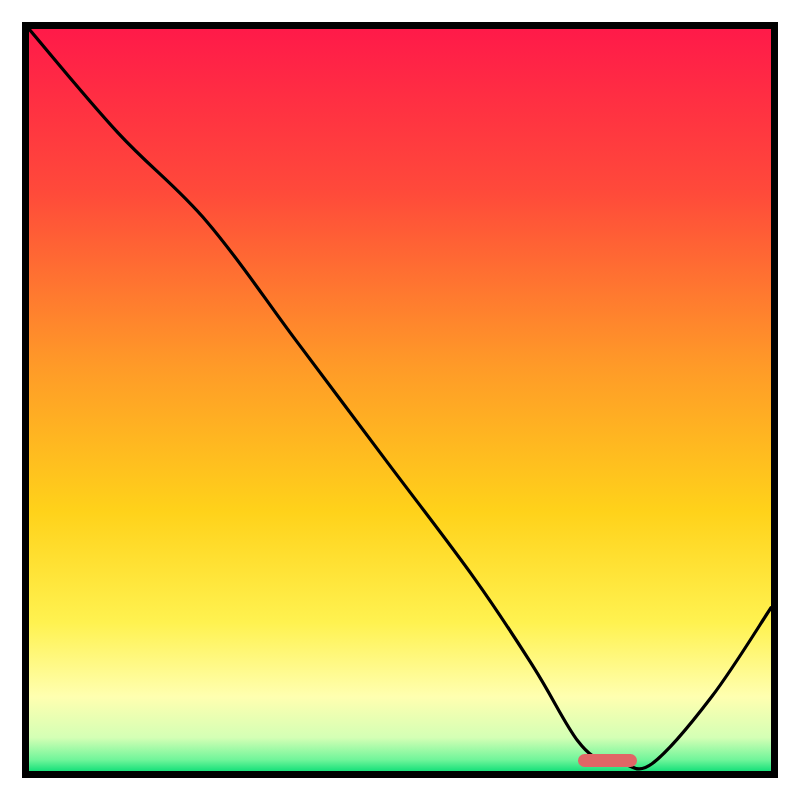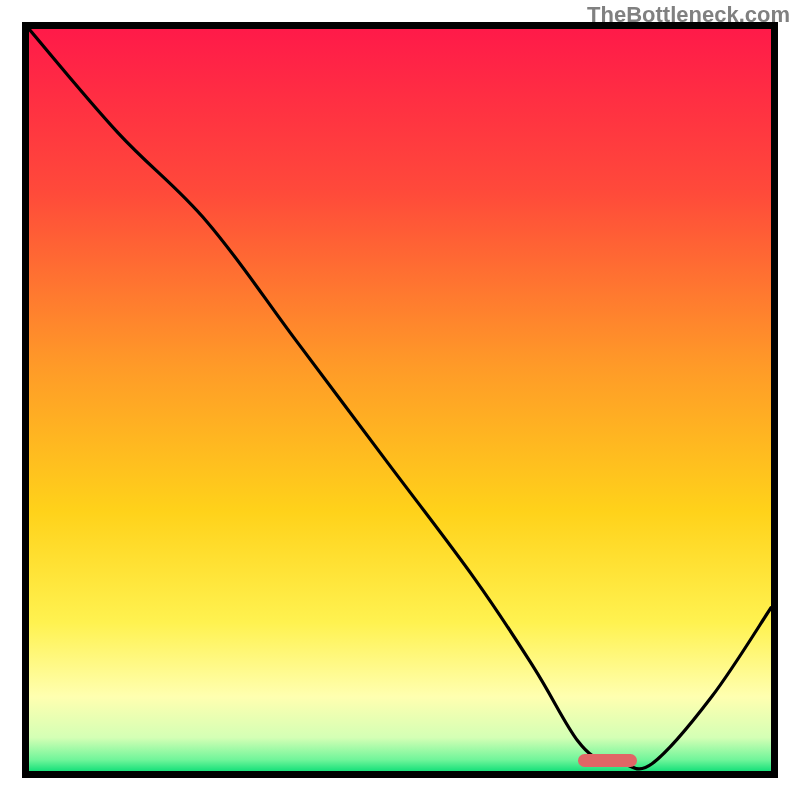--- a/index.html
+++ b/index.html
@@ -47,21 +47,20 @@
     height: 13px;
     border-radius: 7px;
     background: #e06666;
     z-index: 4;
   }
 </style>
 </head>
 <body>
 
 <div class="container">
-  <div class="watermark">TheBottleneck.com</div>
 
   <div class="plot-frame">
 
     <svg class="gradient-layer" viewBox="0 0 742 742" preserveAspectRatio="none">
       <defs>
         <linearGradient id="bg-grad" x1="0" y1="0" x2="0" y2="1">
             <stop offset="0%" stop-color="#ff1a49"></stop>
             <stop offset="22%" stop-color="#ff4a3a"></stop>
             <stop offset="45%" stop-color="#ff9928"></stop>
             <stop offset="65%" stop-color="#ffd21a"></stop>

